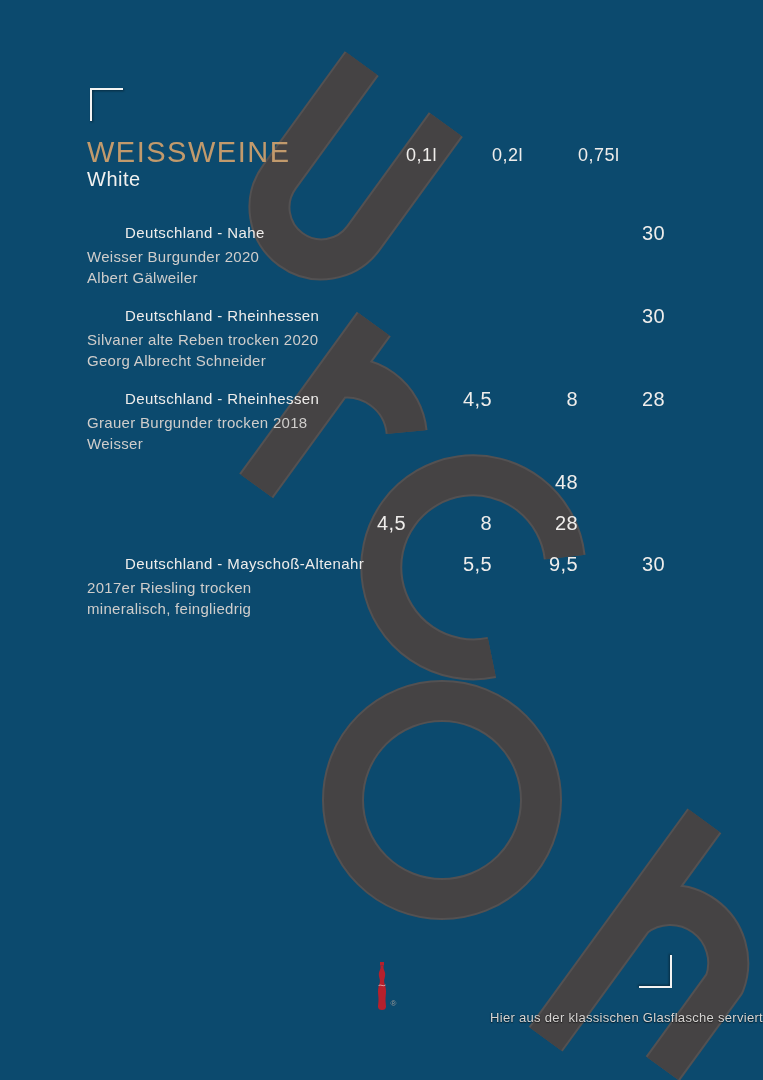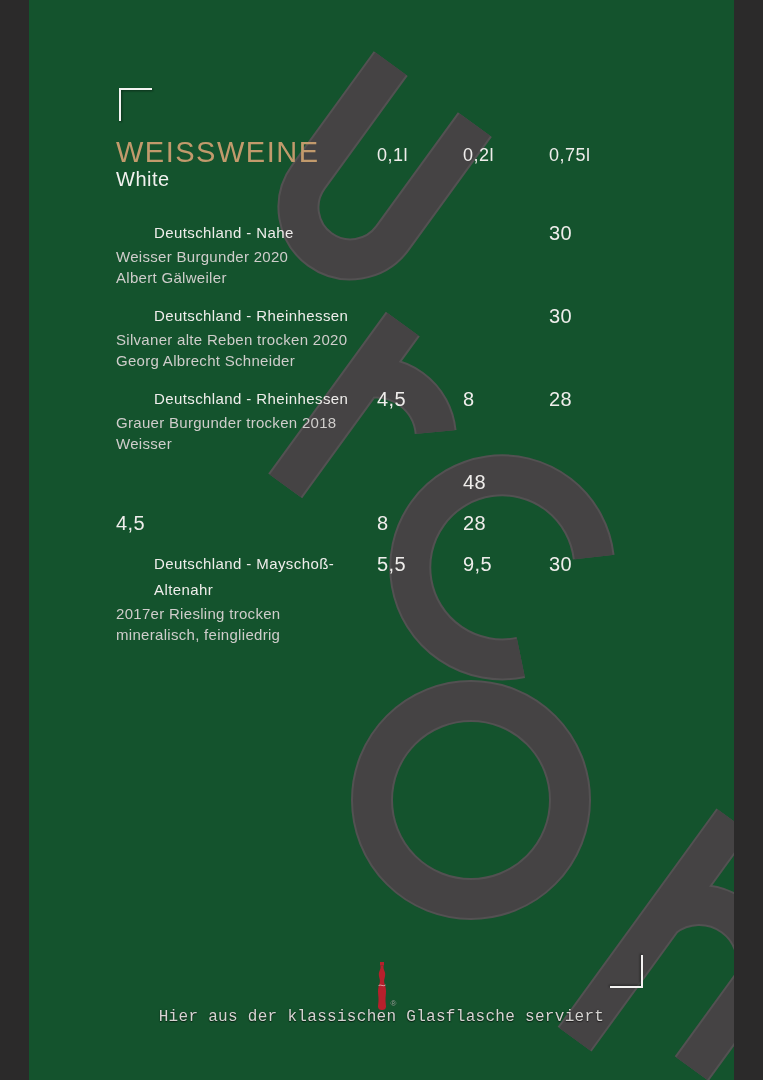--- a/index.html
+++ b/index.html
@@ -1,20 +1,20 @@
 <!DOCTYPE html>
 <html><head>
 <meta charset="utf-8">
 <style>
   html,body{margin:0;padding:0;background:#2b2a2a;}
   .page{
     position:relative;
-    width:705px;height:1080px;
+    width:763px;height:1080px;
     margin:0 auto;
-    background:#14532d;
+    background:#0c4a6e;
     overflow:hidden;
     font-family:"Liberation Sans", sans-serif;
     -webkit-font-smoothing:antialiased;
   }
   
   .watermark{position:absolute;left:0;top:0;}
   
   .bracket{position:absolute;width:31px;height:31px;}
   .bracket-tl{
     left:90px;top:88px;
@@ -43,38 +43,37 @@
   }
   .wine-row{margin-top:15px;}
   .wine-row:first-child{margin-top:29px;}
   .region{
     font-size:15px;line-height:26px;letter-spacing:.4px;color:#efedeb;margin-left:38px;
   }
   .detail{
     font-size:15px;line-height:21px;letter-spacing:.3px;color:#cfcdcb;
   }
   .price{
-    font-size:20px;line-height:26px;
+    text-align:right;font-size:20px;line-height:26px;
     letter-spacing:.4px;color:#efedeb;
   }
   
   .bottle{
     position:absolute;left:50%;top:962px;transform:translateX(-50%);
   }
   .reg-mark{
     position:absolute;left:50%;top:999px;margin-left:9px;
     font-size:8px;color:#9a9897;
   }
   .caption{
     position:absolute;left:0;right:0;top:1010px;
-    text-align:center;
-    font-size:16px;line-height:15px;letter-spacing:.3px;
+    text-align:right;
+    font-size:13px;line-height:15px;letter-spacing:.3px;
     color:#d6d4d2;
     text-shadow:0 1px 1px rgba(0,0,0,.55), 0 0 2px rgba(0,0,0,.35);
-    font-family:Liberation Mono, monospace;
   }
 </style>
 </head>
 <body>
 
 <div class="page">
 
   <svg class="watermark" width="763" height="1080" viewBox="0 0 763 1080" aria-hidden="true">
     <g fill="none" stroke-linecap="butt" stroke-linejoin="round">
 

